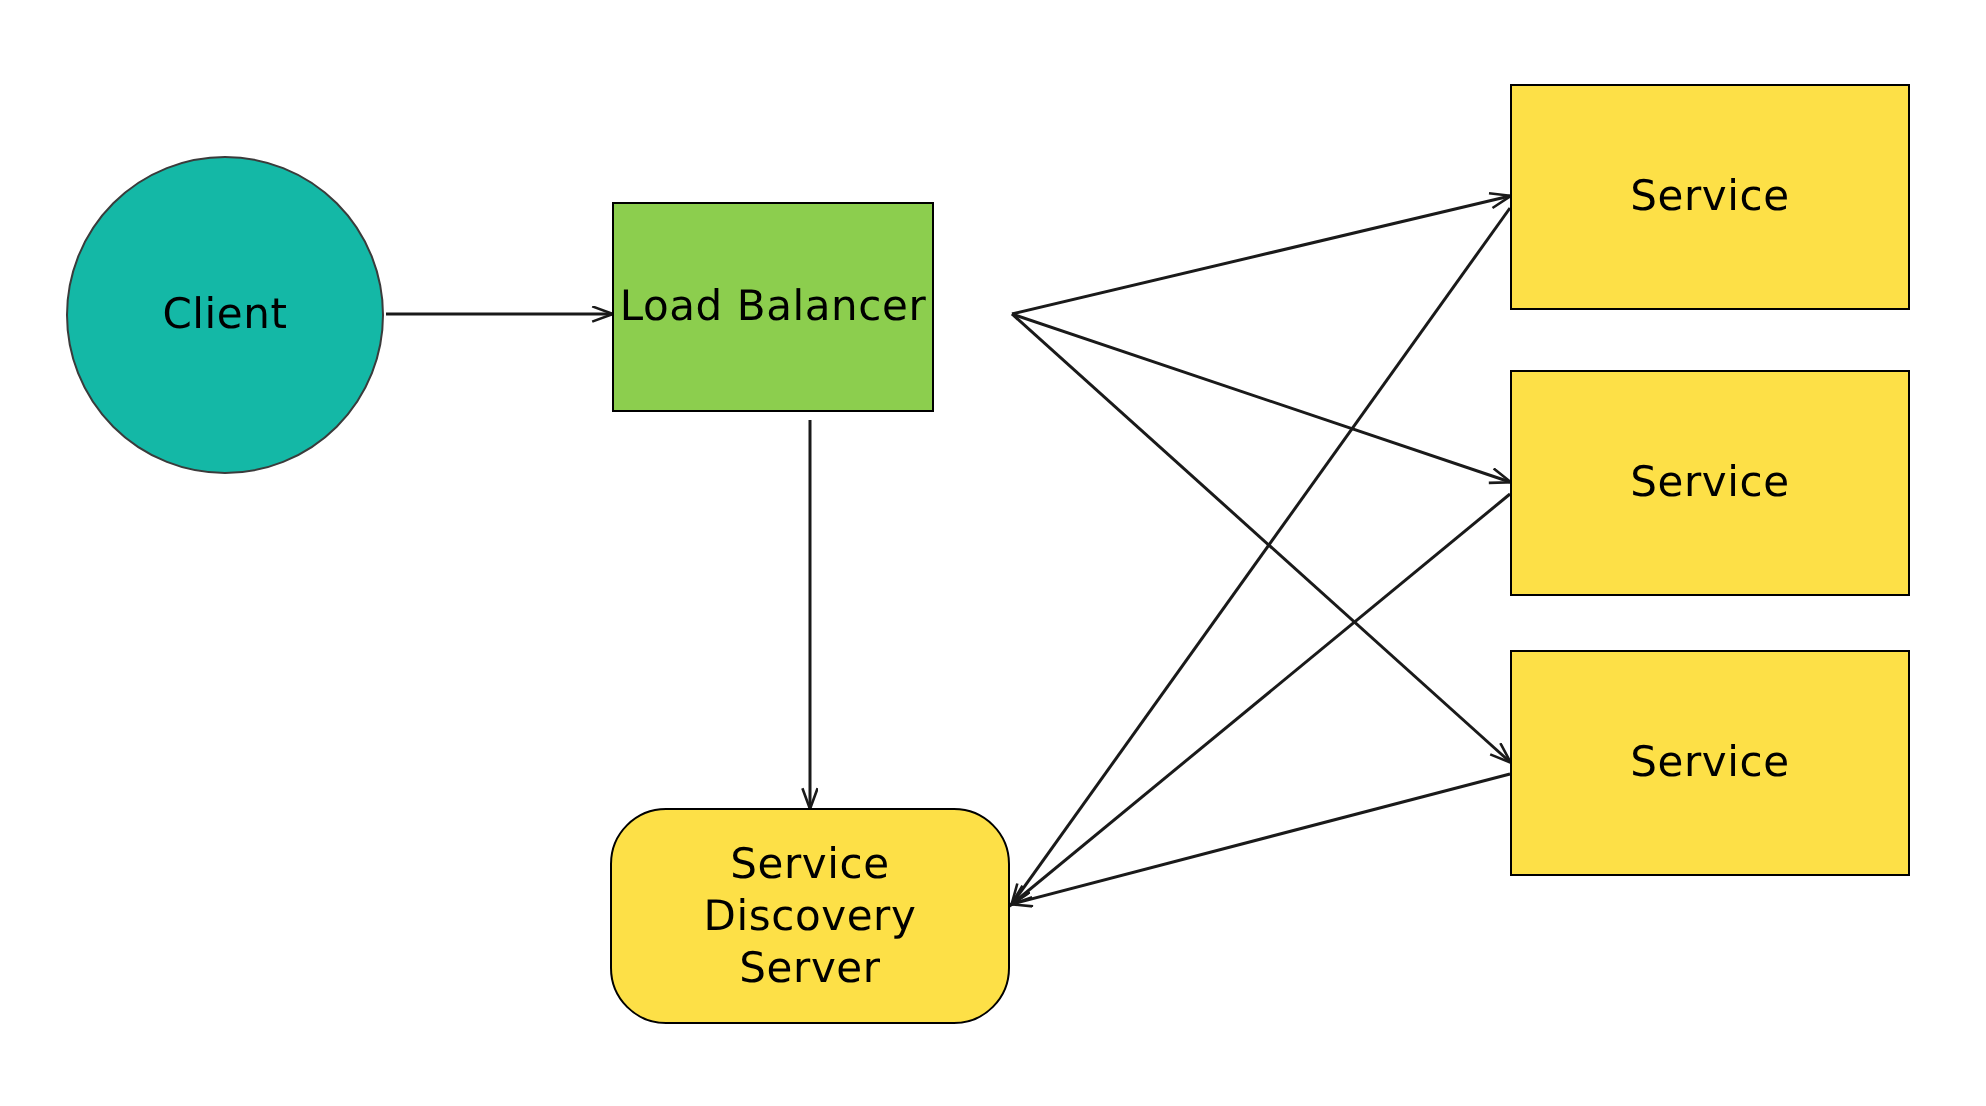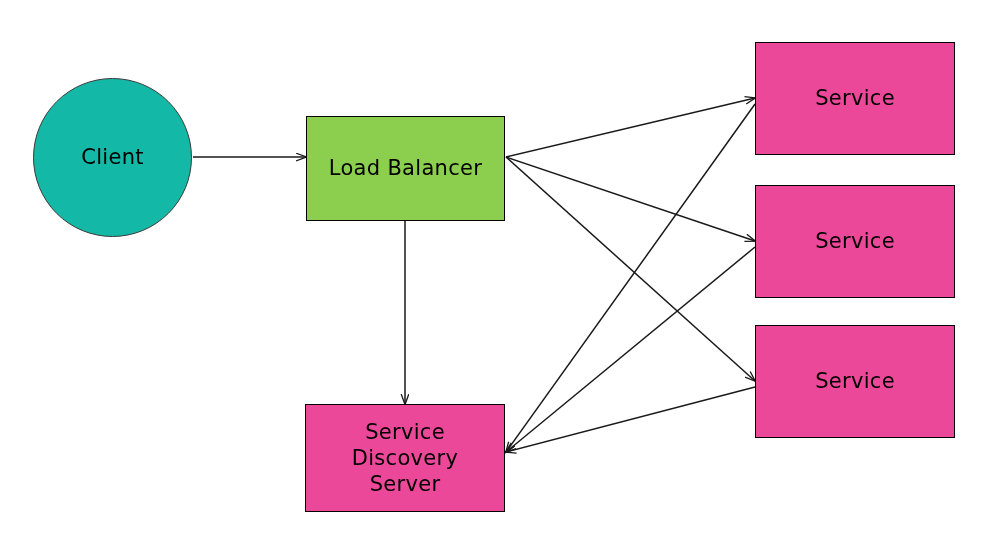--- a/index.html
+++ b/index.html
@@ -32,48 +32,49 @@
     justify-content: center;
     text-align: center;
     color: #000000;
     font-size: 21px;
     line-height: 1.25;
     letter-spacing: 0.3px;
     z-index: 2;
   }
   .node-rect {
     border: 1.5px solid #000000;
-    background: #ec4899;
+    background: #fde047;
   }
   .node-client {
     border: 1.5px solid #3b3b3b;
     background: #14b8a6;
     border-radius: 50%;
   }
   .node-lb {
     background: #8CCE4E;
   }
   #client {
     left: 33px;
     top: 78px;
     width: 159px;
     height: 159px;
   }
   #load-balancer {
     left: 306px;
-    top: 116px;
-    width: 199px;
+    top: 101px;
+    width: 161px;
     height: 105px;
   }
   #service-discovery {
     left: 305px;
     top: 404px;
     width: 200px;
     height: 108px;
     padding: 0 8px;
+    border-radius: 28px;
   }
   #service-1 {
     left: 755px;
     top: 42px;
     width: 200px;
     height: 113px;
   }
   #service-2 {
     left: 755px;
     top: 185px;

